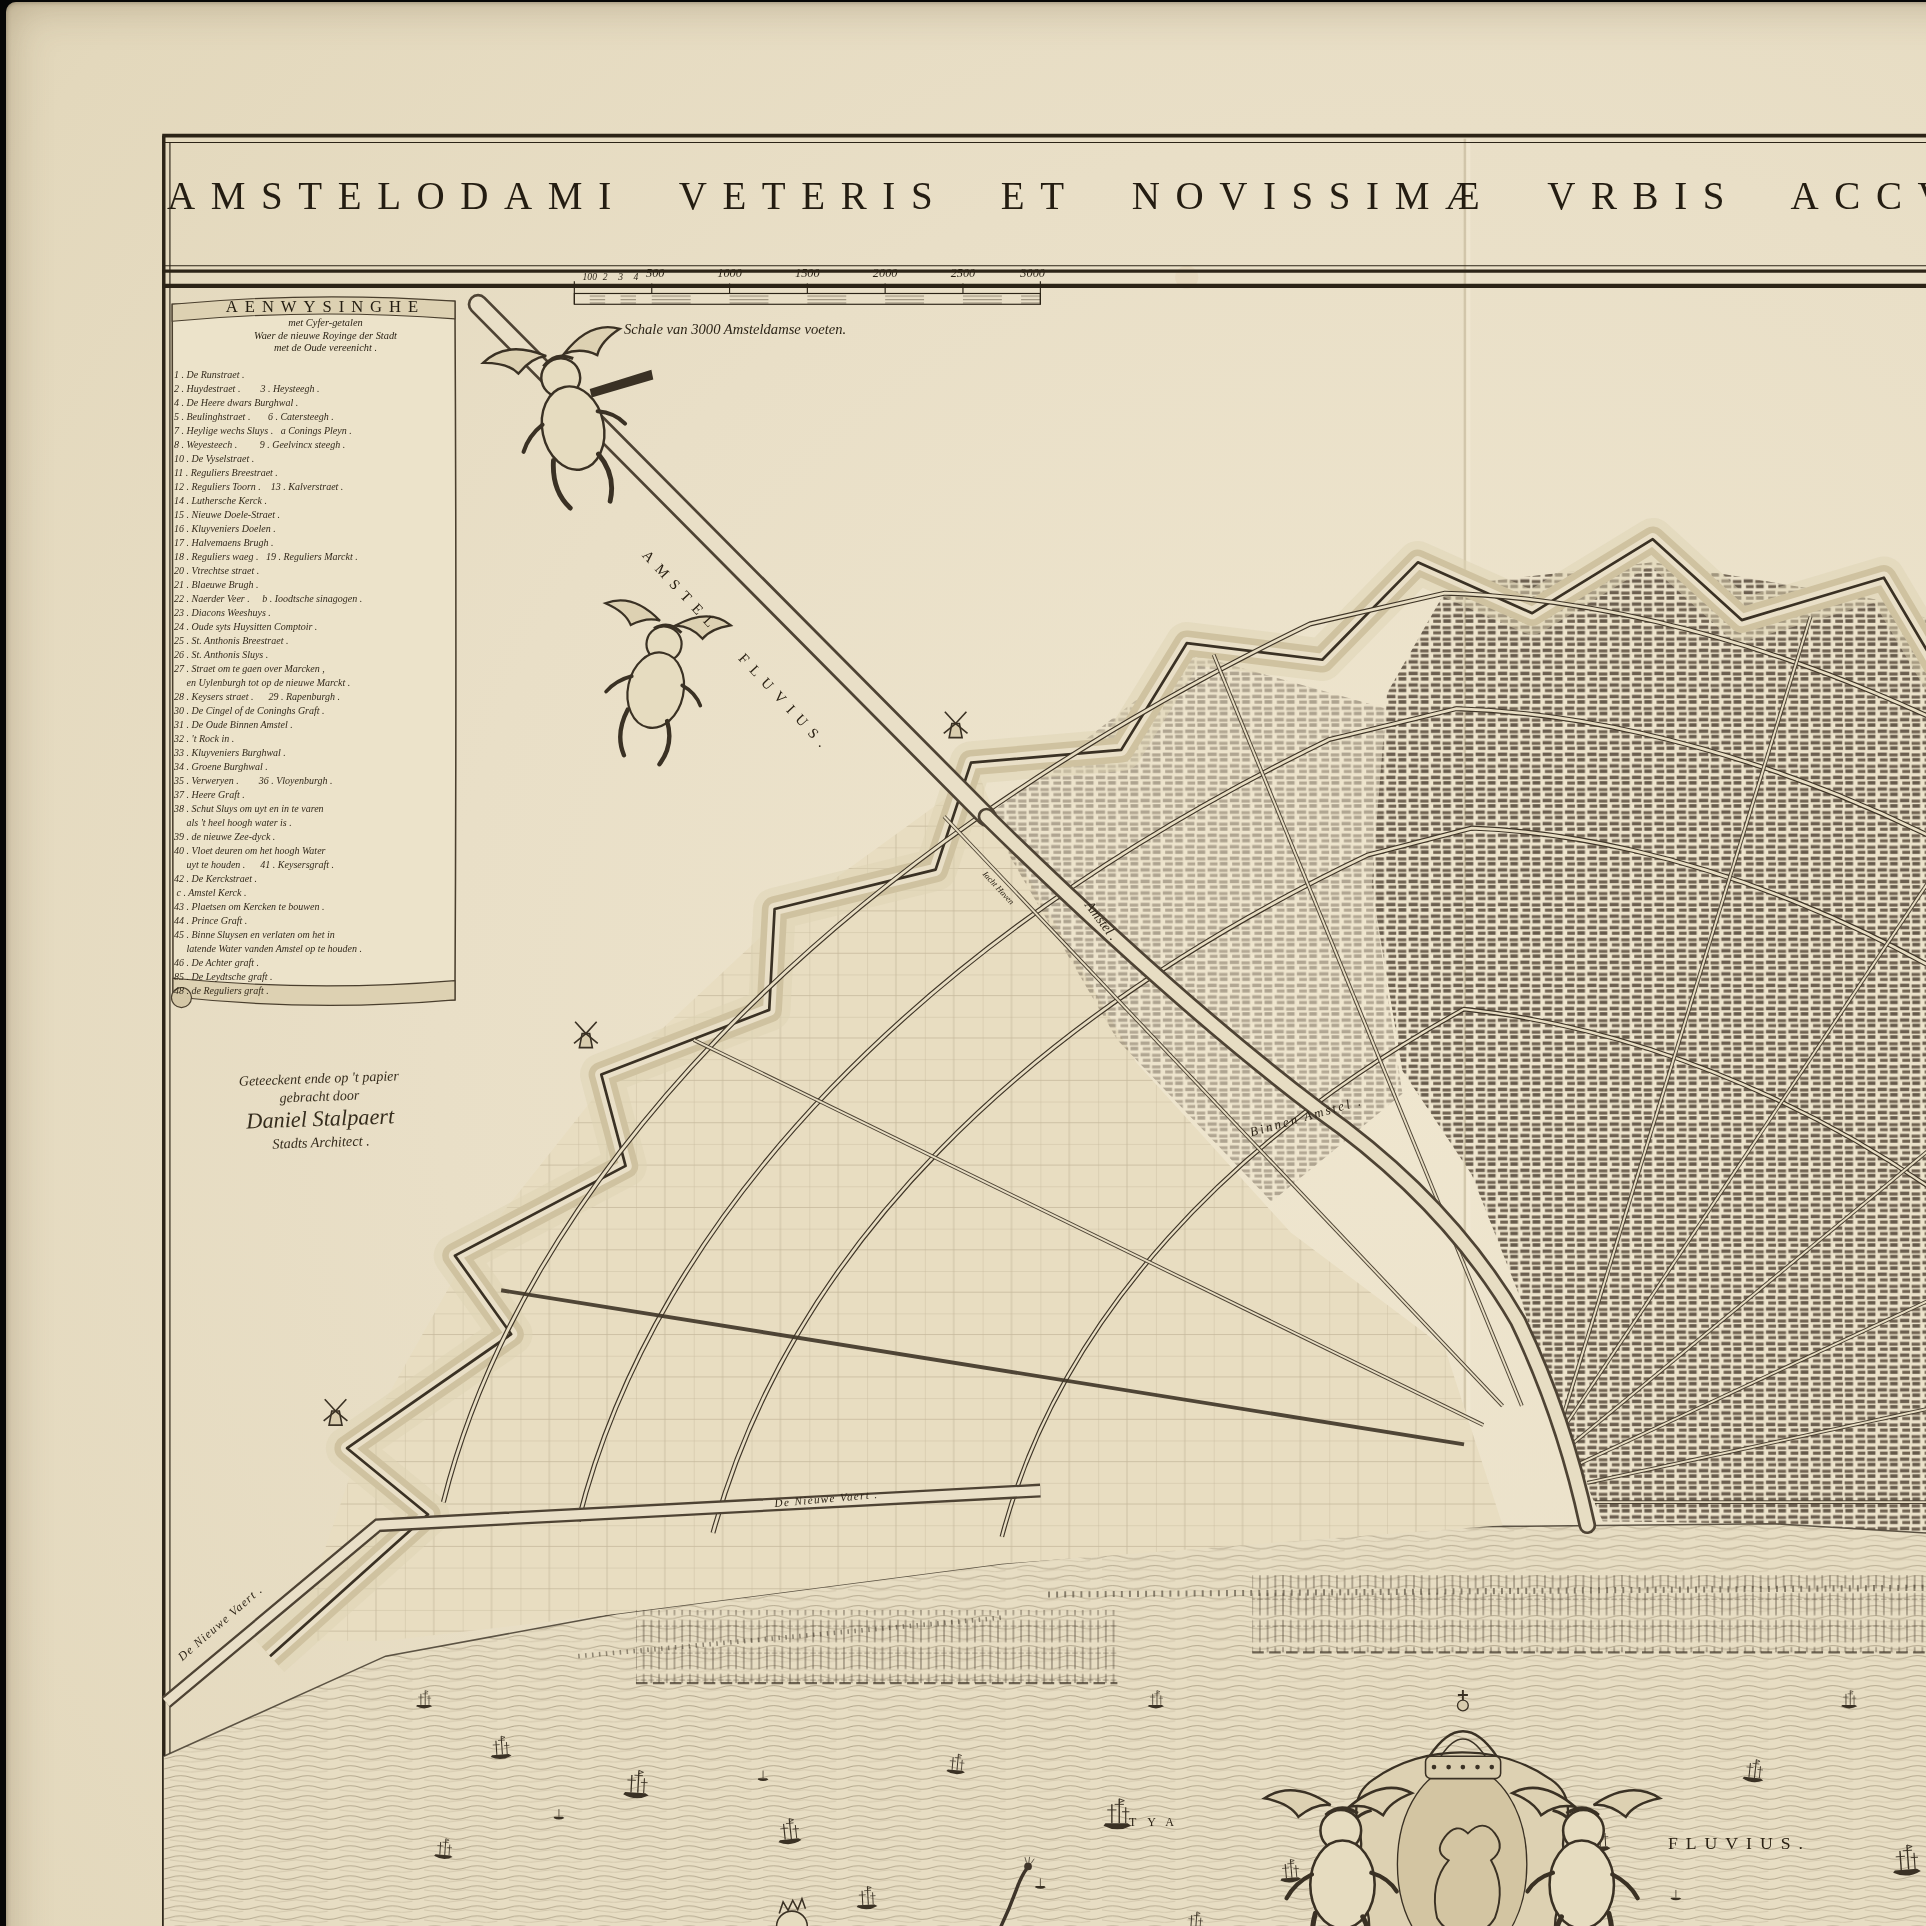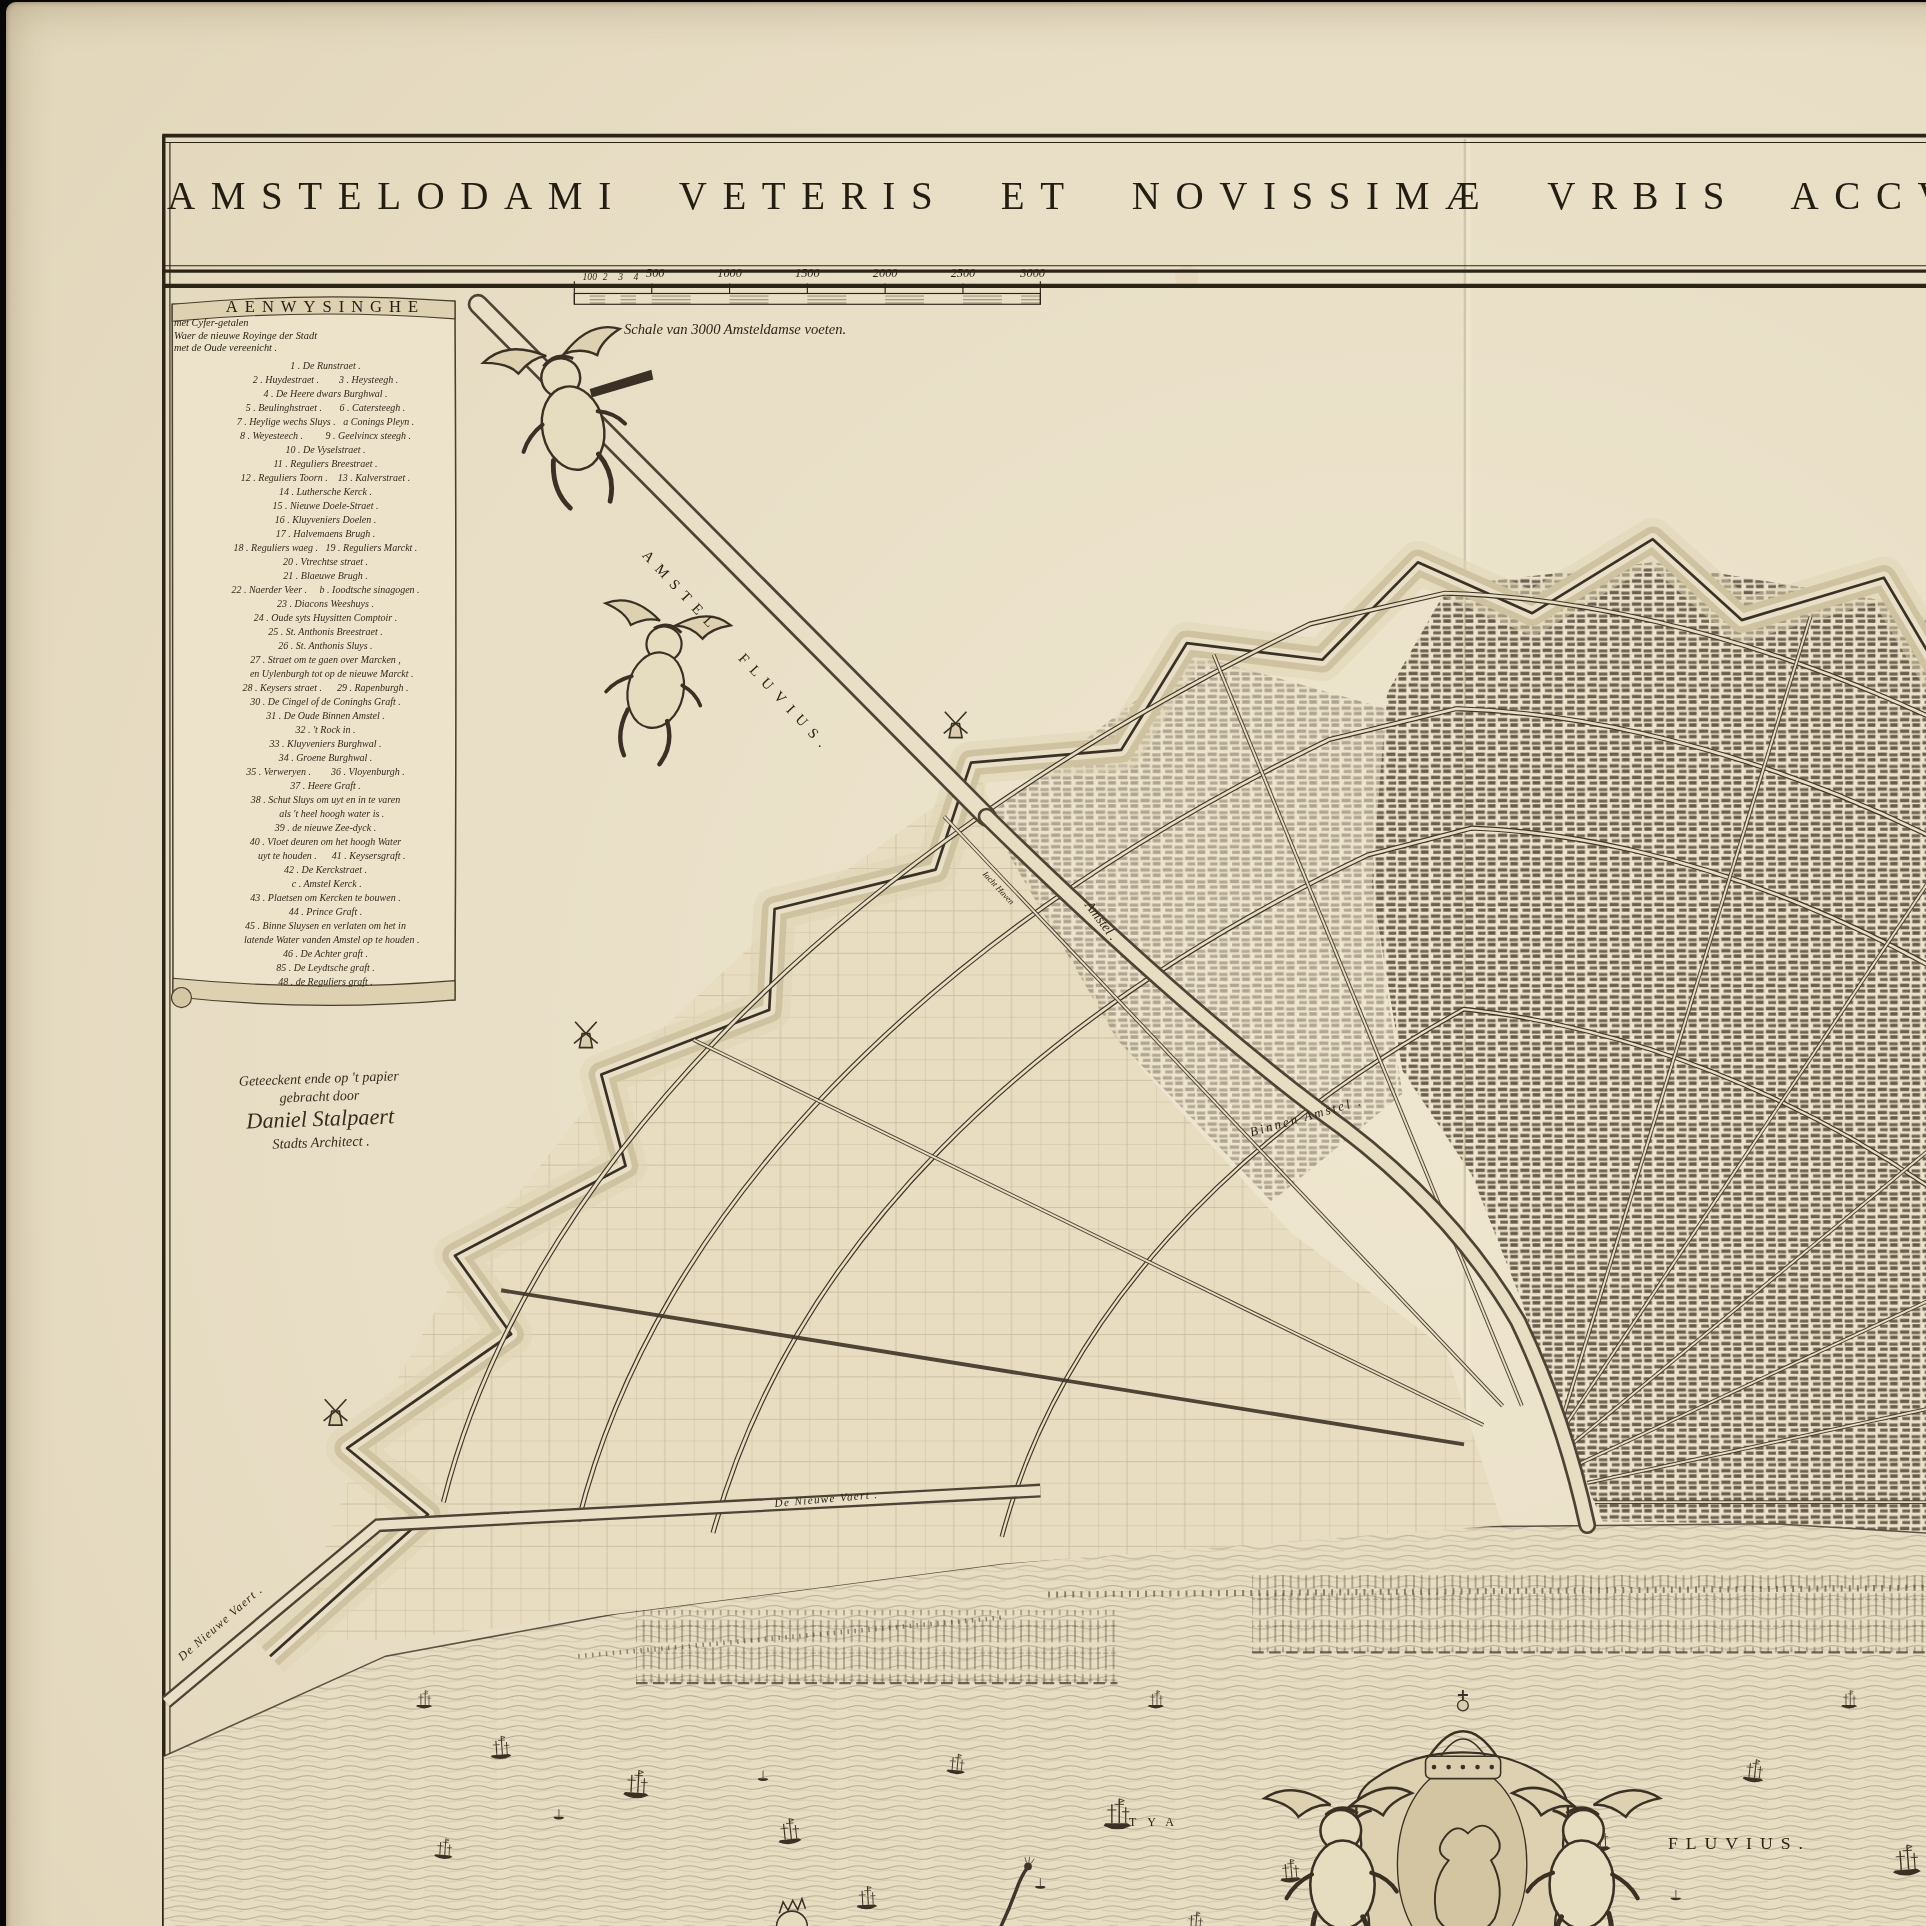--- a/index.html
+++ b/index.html
@@ -7,22 +7,22 @@
          font-family:"Liberation Serif","DejaVu Serif",serif;color:#2c2417;}
   #paper{position:absolute;left:6.2px;top:2.3px;right:13px;bottom:25px;border-radius:10px;
          background:radial-gradient(ellipse at 48% 42%, #efe6cf 0%, #e9dfc7 45%, #e3d8bc 78%, #d9cdad 100%);
          box-shadow:inset 0 0 46px rgba(92,72,40,.32), inset 0 0 5.4px rgba(60,45,25,.45);}
   svg{position:absolute;left:0;top:0;}
   .abs{position:absolute;}
   .pre div{white-space:pre;}
   #map-title{left:166px;top:173px;width:2604px;text-align:center;font-size:39px;
              letter-spacing:.40em;word-spacing:.7em;color:#241d12;}
   .leg-title{text-align:center;font-size:16.6px;letter-spacing:.42em;color:#241d12;}
-  .leg-sub{text-align:left;font-style:italic;font-size:10.4px;line-height:12.7px;}
-  .leg-lines{font-style:italic;font-size:10px;line-height:14px;margin-top:4px;color:#332a1c;text-align:center;}
+  .leg-sub{text-align:center;font-style:italic;font-size:10.4px;line-height:12.7px;}
+  .leg-lines{font-style:italic;font-size:10px;line-height:14px;margin-top:13px;color:#332a1c;}
   #legend-left{left:174px;top:297px;width:303px;}
   .script{font-style:italic;text-align:center;color:#352c1d;}
   #architect-note{left:162px;top:1070px;width:316px;transform:rotate(-2deg);}
   #architect-note .l1,#architect-note .l2{font-size:14px;line-height:17.7px;}
   #architect-note .l3{font-size:22.3px;line-height:28px;}
   #architect-note .l4{font-size:14.3px;line-height:19px;}
   #scale-caption{left:624px;top:321px;width:408px;text-align:left;font-style:italic;font-size:14.6px;}
   .maplbl{font-style:italic;color:#2e2518;}
   .caps{font-style:normal;color:#2a2114;}
   #lbl-amstel-fluvius{left:651px;top:547px;width:462px;font-size:14.6px;letter-spacing:.55em;word-spacing:1.6em;transform:rotate(47deg);transform-origin:0 0;font-style:normal;}

